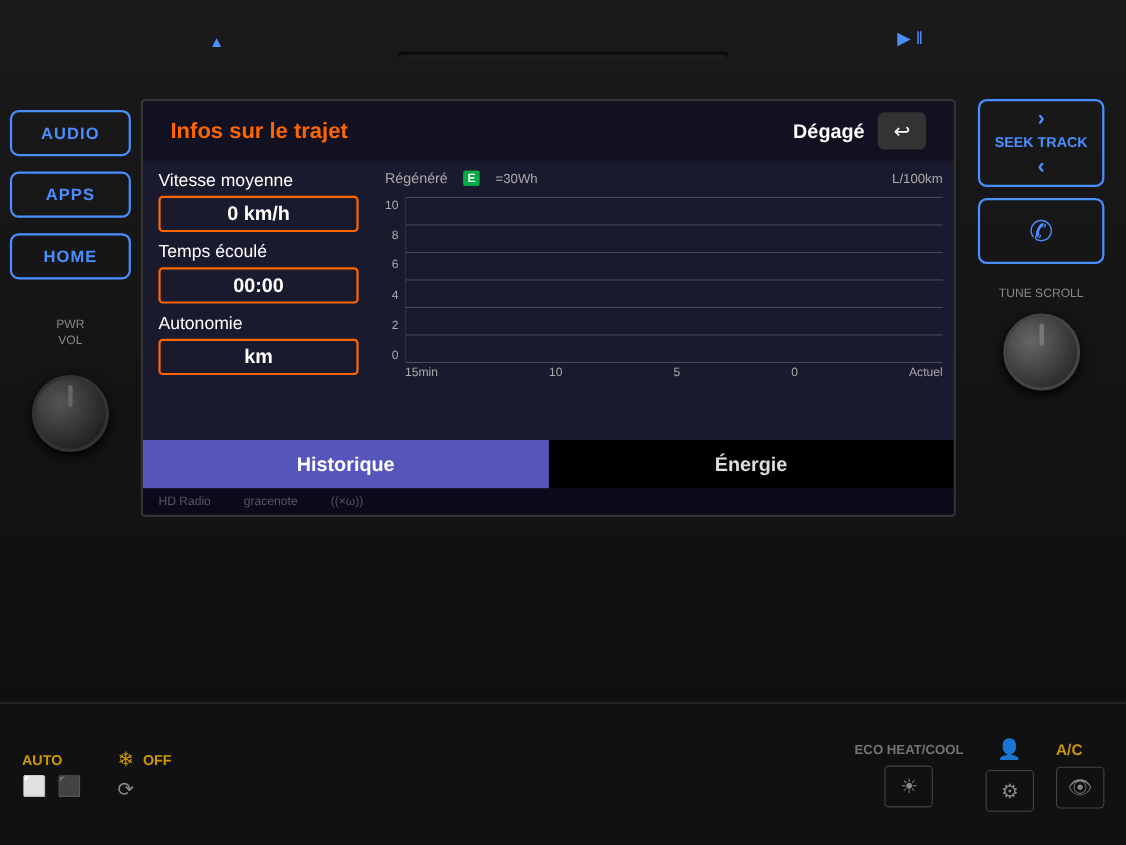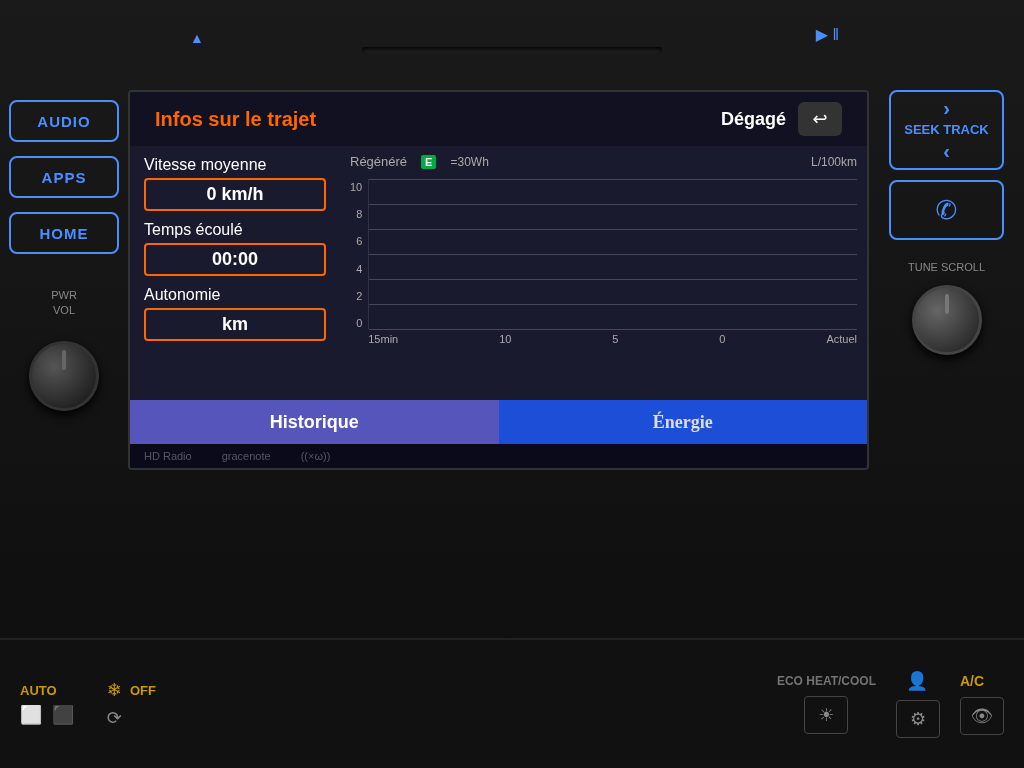--- a/index.html
+++ b/index.html
@@ -285,23 +285,22 @@
       font-weight: bold;
       cursor: pointer;
     }
 
     .tab-btn.active {
       background: #5555bb;
       color: #fff;
     }
 
     .tab-btn.inactive {
-      background: #1d4ed8;
+      background: #000000;
       color: #ddd;
-      font-family: Liberation Serif, serif;
     }
 
     
     .right-sidebar {
       width: 155px;
       display: flex;
       flex-direction: column;
       align-items: center;
       padding: 10px 10px;
       gap: 10px;

